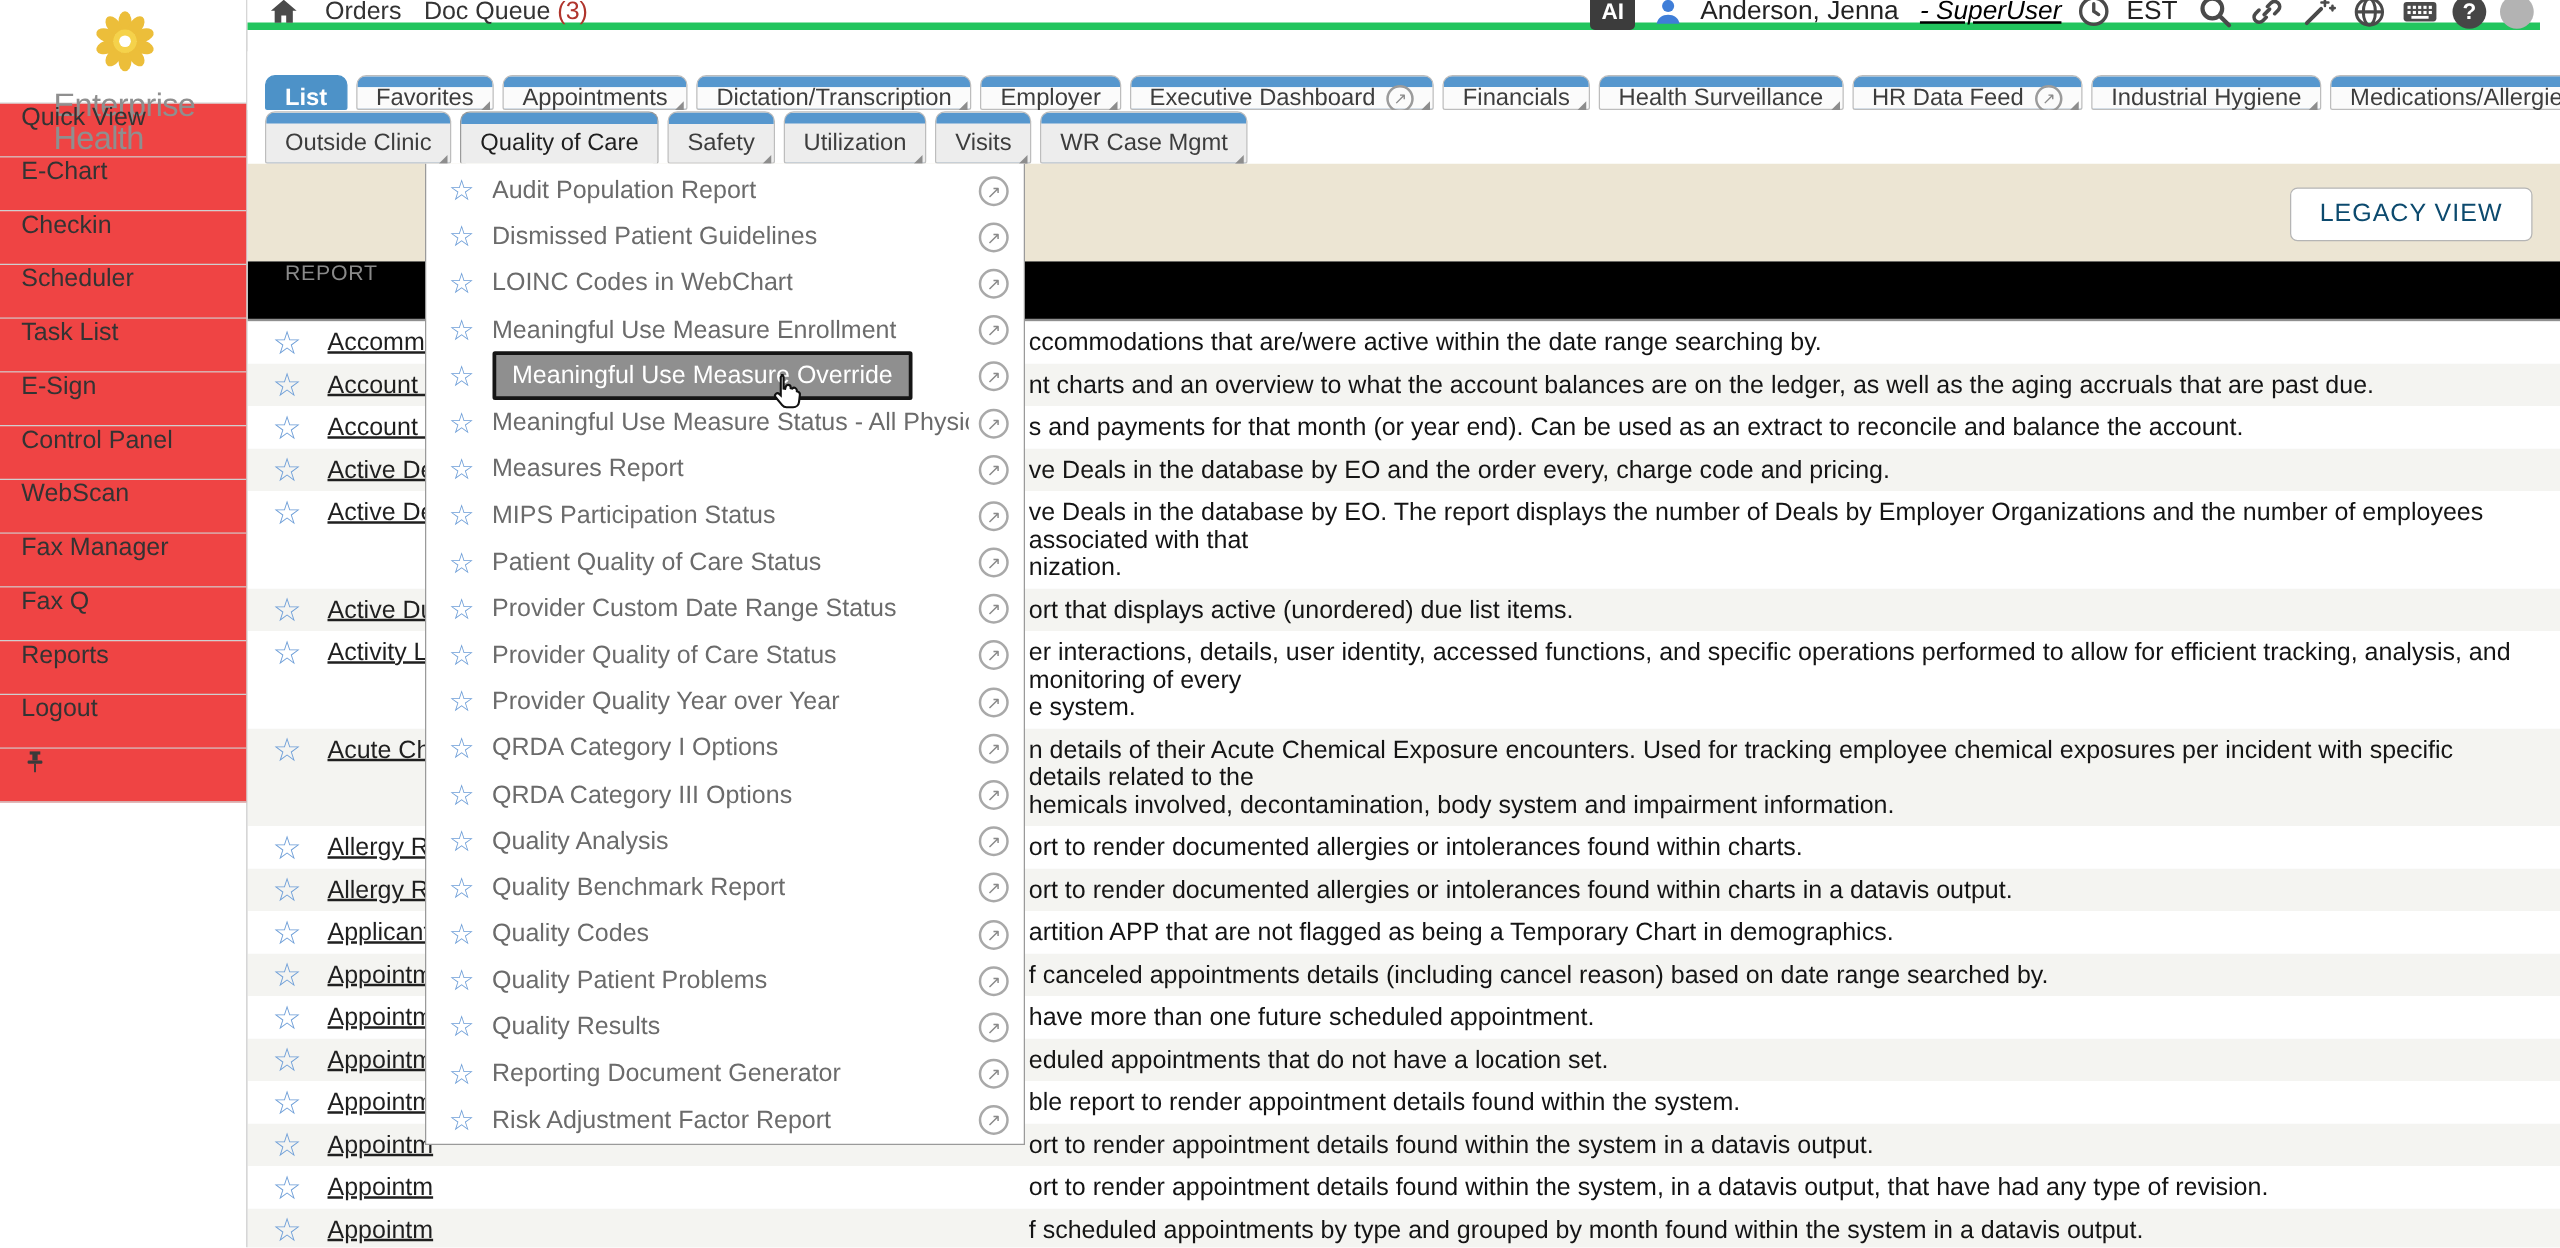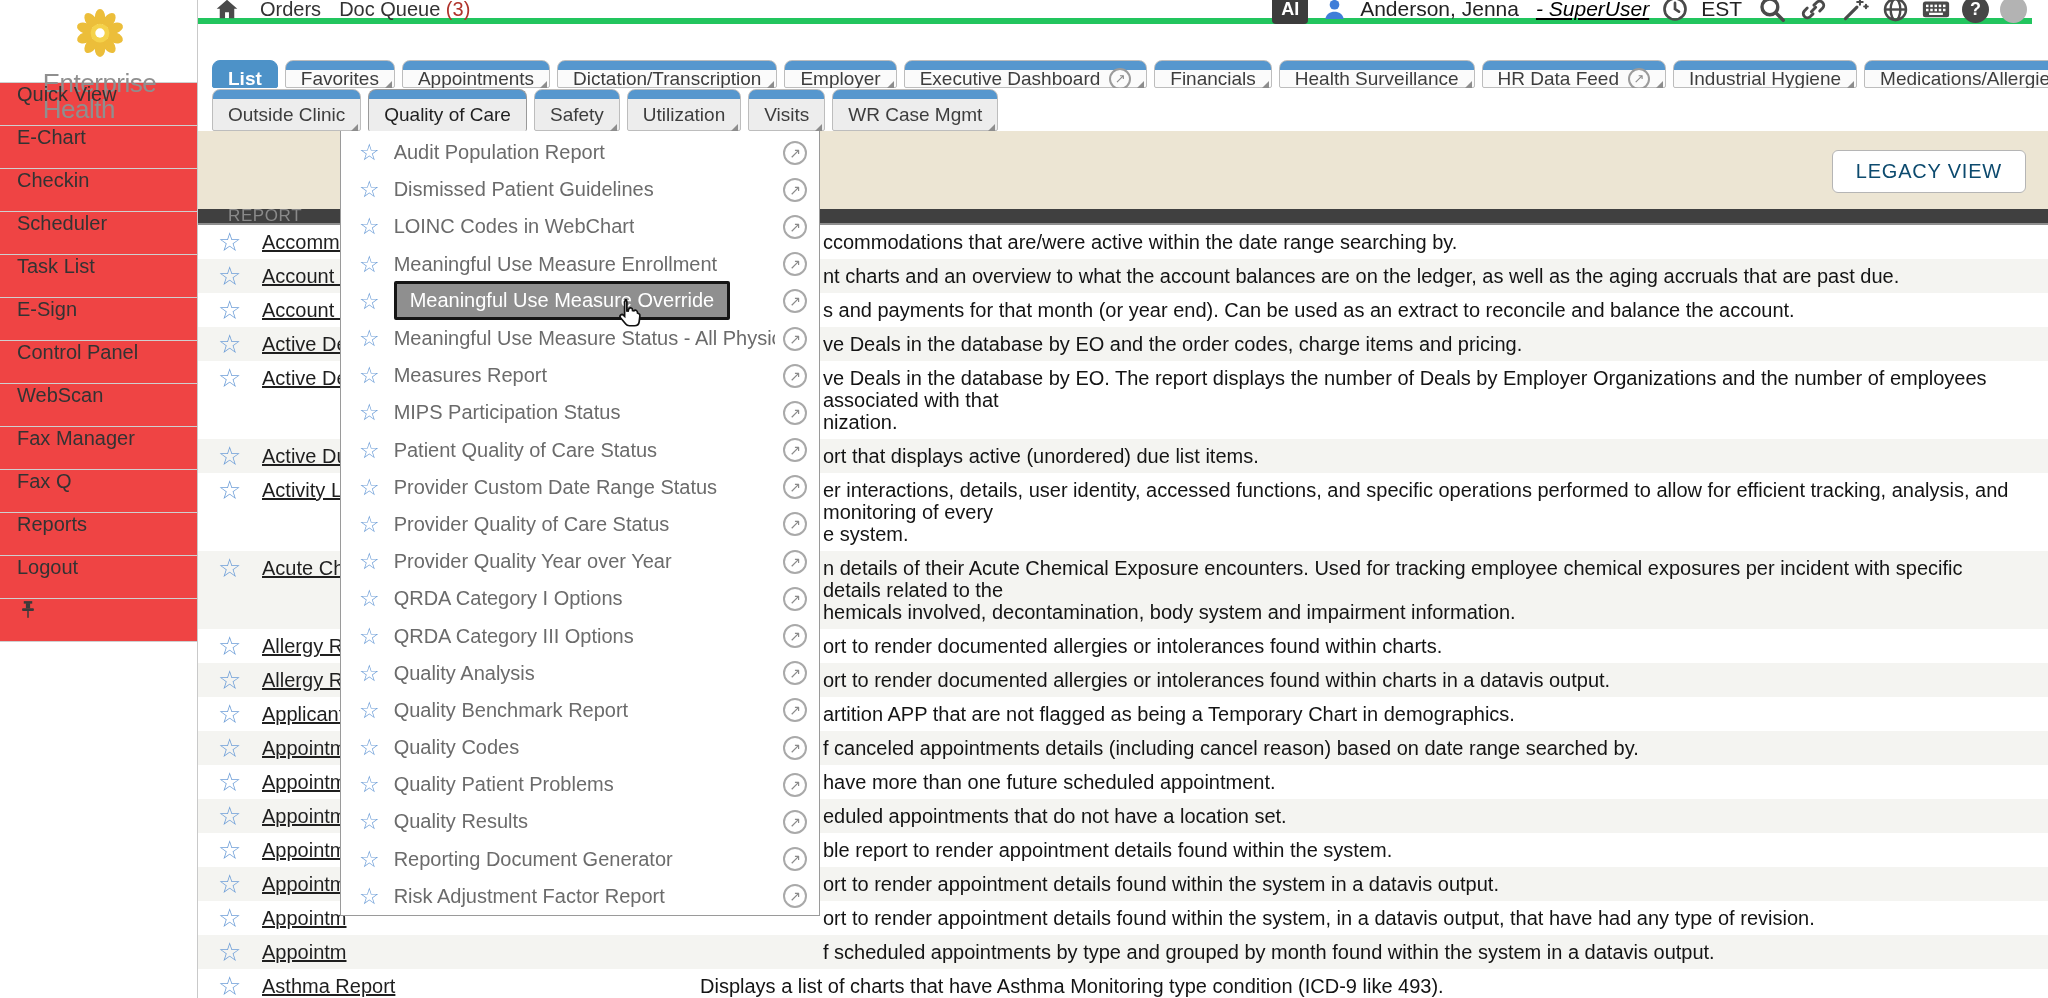--- a/index.html
+++ b/index.html
@@ -39,21 +39,21 @@
   .tab.open { background:linear-gradient(#5697ce 0 9px, #ffffff 9px); color:#1f1f1f; border-color:#9a9a9a; border-bottom:none; height:43px; z-index:8; }
   .fold-mark { display:none; position:absolute; right:2px; bottom:-1px; width:0; height:0; border-left:7px solid transparent; border-bottom:7px solid #8d8d8d; }
   .tab.fold .fold-mark { display:block; }
   .ext-circle { display:none; margin-left:9px; width:22px; height:22px; border:2px solid #9b9b9b; border-radius:50%; color:#8a8a8a; font-size:13px; line-height:18px; text-align:center; }
   .tab.has-ext .ext-circle { display:inline-block; }
 
   
   .content { position:absolute; left:198px; right:0; top:131px; bottom:0; background:#fff; z-index:1; }
   .toolbar { height:78px; background:#ece5d3; position:relative; }
   .legacy-btn { position:absolute; right:22px; top:19px; height:43px; padding:0 23px; background:#fff; border:1px solid #b5b5b5; border-radius:6px; font-size:20px; color:#0c4a6e; letter-spacing:0.8px; font-family:inherit; cursor:pointer; }
-  .report-head { height:16px; background:#404040; border-bottom:2px solid #8f8f8f; display:flex; align-items:center; padding-left:30px; color:#8a8a8a; font-size:17px; letter-spacing:0.6px; }
+  .report-head { height:48px; background:#000000; border-bottom:2px solid #8f8f8f; display:flex; align-items:flex-start; padding-left:30px; color:#8a8a8a; font-size:17px; letter-spacing:0.6px; }
   .trow { position:relative; min-height:34px; padding:6px 24px 6px 502px; font-size:20px; color:#141414; line-height:22px; background:#fff; }
   .trow.alt { background:#f4f4f1; }
   .rstar { position:absolute; left:20px; top:4px; color:#6f9fd8; font-size:26px; line-height:26px; cursor:pointer; }
   .rname { position:absolute; left:64px; top:6px; color:#1f1f1f; text-decoration:underline; white-space:nowrap; cursor:pointer; }
   .trow.occ .rdesc { padding-left:123px; }
 
   
   .dropdown { position:absolute; left:340px; top:131px; width:480px; background:#fff; border:1px solid #9a9a9a; border-top:none; z-index:20; padding-top:3px; }
   .ditem { height:37.2px; display:flex; align-items:center; padding:0 12px 0 18px; cursor:pointer; }
   .dstar { color:#6f9fd8; font-size:23px; line-height:23px; margin-right:14px; flex:0 0 auto; cursor:pointer; }
@@ -374,21 +374,21 @@
           <div class="rdesc">
             <div>s and payments for that month (or year end). Can be used as an extract to reconcile and balance the account.</div>
 
           </div>
         </div>
 
         <div class="trow occ alt">
           <span class="rstar">☆</span>
           <a class="rname">Active De</a>
           <div class="rdesc">
-            <div>ve Deals in the database by EO and the order codes, charge items and pricing.</div>
+            <div>ve Deals in the database by EO and the order every, charge code and pricing.</div>
 
           </div>
         </div>
 
         <div class="trow occ">
           <span class="rstar">☆</span>
           <a class="rname">Active De</a>
           <div class="rdesc">
             <div>ve Deals in the database by EO. The report displays the number of Deals by Employer Organizations and the number of employees associated with that</div>
             <div>nization.</div>

